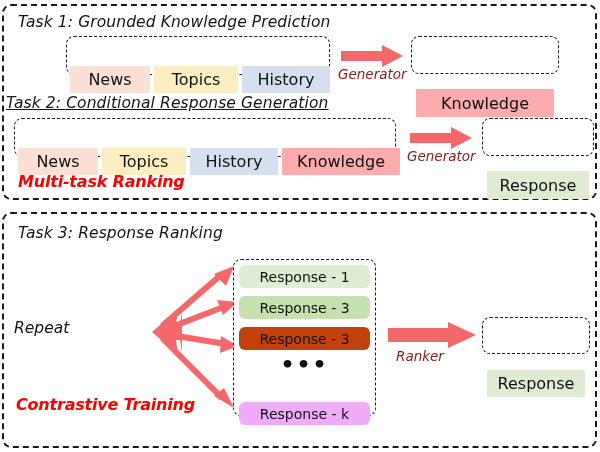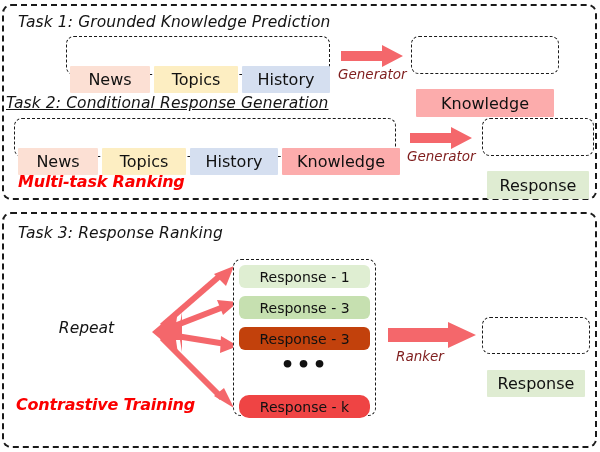--- a/index.html
+++ b/index.html
@@ -96,21 +96,21 @@
     position:absolute;left:6px;width:131px;
     display:flex;align-items:center;justify-content:center;
     font-size:22px;font-weight:bold;color:#111;letter-spacing:2px;
     line-height:1;
   }
 
   .repeat-text{
     position:absolute;
     font-style:italic;
     font-size:15.5px;
-    text-align:center;
+    text-align:left;
     white-space:nowrap;
     color:#141414;
     line-height:1.45;
   }
 
   #fan-arrows{position:absolute;left:138px;top:258px;width:110px;height:160px;}
 </style>
 </head>
 <body>
 
@@ -188,21 +188,21 @@
     </g>
   </svg>
 </div>
 
 <div id="response-list">
   <div class="dbox" style="left:0;top:0;width:143px;height:157px;"></div>
   <div class="resp-item" style="top:6px;background:#dfeed2;">Response - 1</div>
   <div class="resp-item" style="top:37px;background:#c6e0b0;">Response - 3</div>
   <div class="resp-item" style="top:68px;background:#c2410c;">Response - 3</div>
   <div class="ellipsis" style="top:96px;height:20px;">•••</div>
-  <div class="resp-item" style="top:136px;background:#ef4444;border-radius:10px;">Response - k</div>
+  <div class="resp-item" style="top:143px;background:#f0abfc;">Response - k</div>
 </div>
 
 <div class="arrow" style="left:388px;top:322px;">
   <svg width="88" height="26" viewBox="0 0 88 26">
     <polygon points="0,6 60,6 60,0 88,13 60,26 60,20 0,20" fill="#f4676b"></polygon>
   </svg>
 </div>
 <div class="op-label" style="left:396px;top:348px;">Ranker</div>
 
 <div class="dbox" style="left:482px;top:317px;width:108px;height:37px;"></div>

